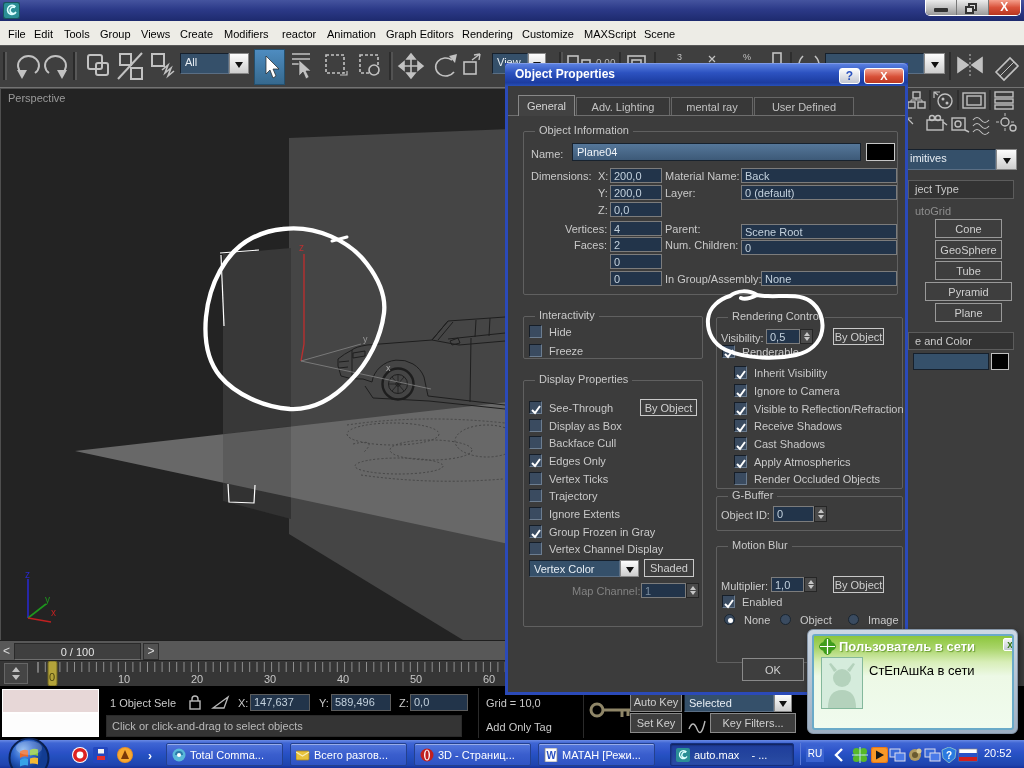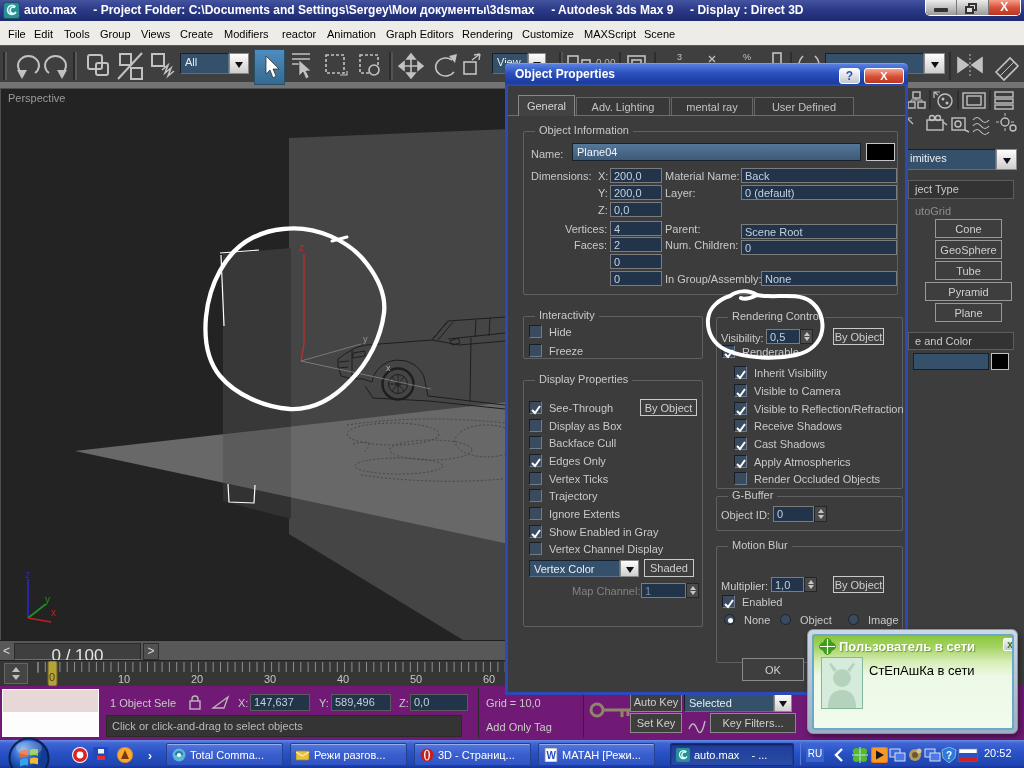--- a/index.html
+++ b/index.html
@@ -26,21 +26,20 @@
 .tb.on{background:linear-gradient(#1e3c9c,#25469e 60%,#2a4ca8);box-shadow:inset 0 1px 2px rgba(0,0,0,.5);border-color:#15307e}
 </style></head>
 <body>
 
 <div class="abs" id="titlebar" style="left:0;top:0;width:1024px;height:21px;background:linear-gradient(#45549f,#2c3a88 45%,#1d2a6e)">
  <svg class="abs" style="left:3px;top:2px" width="17" height="17" viewBox="0 0 17 17">
       <rect x="0" y="0" width="17" height="17" rx="2" fill="#18555e"></rect>
       <rect x="1" y="1" width="15" height="15" rx="2" fill="#2b8f96"></rect>
       <path d="M12.5,5 A4.5,4.5 0 1 0 13,10 A3.2,3.2 0 1 1 12,5.6" fill="none" stroke="#dff" stroke-width="1.6"></path>
     </svg>
- <div class="abs" style="left:24px;top:3px;font-size:12px;font-weight:bold;color:#fff;white-space:nowrap">auto.max&nbsp;&nbsp;&nbsp;&nbsp;&nbsp;- Project Folder: C:\Documents and Settings\Sergey\Мои документы\3dsmax&nbsp;&nbsp;&nbsp;&nbsp;&nbsp;- Autodesk 3ds Max 9&nbsp;&nbsp;&nbsp;&nbsp;&nbsp;- Display : Direct 3D</div>
  <div class="abs" style="left:925px;top:0;width:96px;height:16px;border:1px solid #fff;border-top:none;border-radius:0 0 5px 5px;overflow:hidden;display:flex">
   <div style="width:32px;height:100%;background:linear-gradient(#ececec,#9a9a9a);border-right:1px solid #777;position:relative">
         <div style="position:absolute;left:8px;top:8px;width:14px;height:4px;background:#333;border-radius:1px"></div>
       </div>
   <div style="width:32px;height:100%;background:linear-gradient(#ececec,#9a9a9a);border-right:1px solid #777;position:relative">
         <div style="position:absolute;left:11px;top:3px;width:9px;height:8px;border:2px solid #333;background:#ddd"></div>
         <div style="position:absolute;left:8px;top:6px;width:9px;height:8px;border:2px solid #333;background:#ddd"></div>
       </div>
   <div style="width:32px;height:100%;background:linear-gradient(#f5a08c,#d9523a 50%,#b83620);position:relative;color:#fff;font-weight:bold;font-size:12px;text-align:center;line-height:14px">X</div>
  </div>
@@ -56,21 +55,21 @@
  <span class="tbtxt" style="left:224px;top:7px">Modifiers</span>
  <span class="tbtxt" style="left:282px;top:7px">reactor</span>
  <span class="tbtxt" style="left:327px;top:7px">Animation</span>
  <span class="tbtxt" style="left:386px;top:7px">Graph Editors</span>
  <span class="tbtxt" style="left:462px;top:7px">Rendering</span>
  <span class="tbtxt" style="left:522px;top:7px">Customize</span>
  <span class="tbtxt" style="left:584px;top:7px">MAXScript</span>
  <span class="tbtxt" style="left:644px;top:7px">Scene</span>
 </div>
 
-<div class="abs" id="toolbar" style="left:0;top:45px;width:1024px;height:43px;background:#3f3f3f;border-top:1px solid #585858;border-bottom:6px solid #737373">
+<div class="abs" id="toolbar" style="left:0;top:45px;width:1024px;height:43px;background:#3f3f3f;border-top:1px solid #585858;border-bottom:1px solid #737373">
  <svg class="abs" style="left:0;top:0" width="1024" height="41" viewBox="0 0 1024 41" fill="none" stroke="#c2c2c2" stroke-width="2">
   <line x1="4" y1="6" x2="4" y2="34" stroke="#2a2a2a"></line>
       <line x1="6" y1="6" x2="6" y2="34" stroke="#585858"></line>
   <path d="M35,27 A10.5,9.5 0 1 0 22,27"></path>
       <path d="M17,24 l10,0 l-5,9 z" fill="#c2c2c2" stroke="none"></path>
   <path d="M49,27 A10.5,9.5 0 1 1 62,27"></path>
       <path d="M57,24 l10,0 l-5,9 z" fill="#c2c2c2" stroke="none"></path>
   <line x1="74" y1="6" x2="74" y2="34" stroke="#2a2a2a"></line>
       <line x1="76" y1="6" x2="76" y2="34" stroke="#585858"></line>
   <rect x="88" y="9" width="14" height="14" rx="2"></rect>
@@ -231,21 +230,21 @@
  <div class="btn" style="left:30px;top:173px;width:67px;height:19px;line-height:18px;border-color:#999">Tube</div>
  <div class="btn" style="left:20px;top:194px;width:87px;height:19px;line-height:18px;border-color:#999">Pyramid</div>
  <div class="btn" style="left:30px;top:215px;width:67px;height:19px;line-height:18px;border-color:#999">Plane</div>
  <div class="abs" style="left:3px;top:244px;width:106px;height:18px;background:#333;border:1px solid #5c5c5c;color:#c9c9c9;font-size:11px;padding:2px 0 0 6px">e and Color</div>
  <div class="abs" style="left:8px;top:265px;width:76px;height:17px;background:#35506a;border:1px solid #16202c"></div>
  <div class="abs" style="left:86px;top:265px;width:18px;height:17px;background:#000;border:1px solid #c0c0c0"></div>
 </div>
 
 <div class="abs" id="tlslider" style="left:0;top:640px;width:905px;height:20px;background:#585858;border-top:1px solid #1f1f1f">
  <div class="abs" style="left:3px;top:3px;color:#ddd;font-size:12px">&lt;</div>
- <div class="abs" style="left:14px;top:2px;width:127px;height:17px;background:#3f3f3f;border:1px solid #2a2a2a;border-bottom-color:#6e6e6e;color:#e6e6e6;font-size:17px;text-align:center;padding-top:2px">0 / 100</div>
+ <div class="abs" style="left:14px;top:2px;width:127px;height:17px;background:#3f3f3f;border:1px solid #2a2a2a;border-bottom-color:#6e6e6e;color:#e6e6e6;font-size:11px;text-align:center;padding-top:2px">0 / 100</div>
  <div class="abs" style="left:143px;top:2px;width:16px;height:17px;background:#515151;border:1px solid #2e2e2e;color:#ddd;font-size:12px;text-align:center">&gt;</div>
 </div>
 <div class="abs" id="tlruler" style="left:0;top:660px;width:905px;height:26px;background:#363636;border-top:1px solid #222">
  <svg width="905" height="25" viewBox="0 0 905 25">
   <g stroke="#8e8e8e" stroke-width="1">
    <line x1="38" y1="1" x2="38" y2="12"></line>
   </g>
   <g id="ticks" stroke="#8e8e8e" stroke-width="1">
         <line x1="38.0" y1="1" x2="38.0" y2="11"></line>
         <line x1="45.3" y1="1" x2="45.3" y2="11"></line>
@@ -374,21 +373,21 @@
   <text x="410" y="22" font-size="11" fill="#c6c6c6">50</text>
   <text x="483" y="22" font-size="11" fill="#c6c6c6">60</text>
   <rect x="48" y="0" width="9" height="25" rx="2" fill="#b3a33a" stroke="#6e6420"></rect>
   <text x="49" y="20" font-size="11" fill="#4a4410">0</text>
  </svg>
  <div class="abs" style="left:4px;top:2px;width:24px;height:21px;background:#454545;border:1px solid #666"><svg width="22" height="19">
         <path d="M11,3 l-4,5 h8 z M11,16 l-4,-5 h8 z" fill="#c0c0c0"></path>
       </svg></div>
 </div>
 
-<div class="abs" id="statusbar" style="left:0;top:686px;width:1024px;height:54px;background:#701a75">
+<div class="abs" id="statusbar" style="left:0;top:686px;width:1024px;height:54px;background:#000000">
  <div class="abs" style="left:2px;top:3px;width:97px;height:24px;background:#e7d7d7;border:1px solid #fff"></div>
  <div class="abs" style="left:2px;top:27px;width:97px;height:24px;background:#fdfdfd;border:1px solid #fff"></div>
  <div class="lbl" style="left:110px;top:11px">1 Object Sele</div>
  <svg class="abs" style="left:188px;top:8px" width="14" height="17" viewBox="0 0 14 17" fill="none" stroke="#b8b8b8" stroke-width="1.4">
       <rect x="2" y="7" width="10" height="8"></rect>
       <path d="M4,7 v-2 a3,3 0 0 1 6,0 v2"></path>
     </svg>
  <svg class="abs" style="left:210px;top:8px" width="22" height="18" viewBox="0 0 22 18" fill="none" stroke="#b8b8b8" stroke-width="1.3">
       <path d="M3,14 L18,3 L14,14 Z"></path>
     </svg>
@@ -487,21 +486,21 @@
     <div class="lbl" style="left:41px;top:392px">Edges Only</div>
  <div class="cb" style="left:21px;top:409px"></div>
     <div class="lbl" style="left:41px;top:410px">Vertex Ticks</div>
  <div class="cb" style="left:21px;top:426px"></div>
     <div class="lbl" style="left:41px;top:427px">Trajectory</div>
  <div class="cb" style="left:21px;top:444px"></div>
     <div class="lbl" style="left:41px;top:445px">Ignore Extents</div>
  <div class="cb" style="left:21px;top:462px"><svg width="12" height="12">
         <path d="M2,6 L5,9 L10,2" stroke="#fff" stroke-width="2" fill="none"></path>
       </svg></div>
-    <div class="lbl" style="left:41px;top:463px">Show Enabled in Gray</div>
+    <div class="lbl" style="left:41px;top:463px">Group Frozen in Gray</div>
  <div class="cb" style="left:21px;top:479px"></div>
     <div class="lbl" style="left:41px;top:480px">Vertex Channel Display</div>
  <div class="ddf" style="left:21px;top:497px;width:91px;height:17px">Vertex Color</div>
  <div class="dda" style="left:112px;top:497px;width:19px;height:17px"></div>
  <div class="btn" style="left:136px;top:496px;width:50px;height:18px;line-height:17px">Shaded</div>
  <div class="lbl" style="left:64px;top:522px;color:#828282">Map Channel:</div>
  <div class="fld" style="left:133px;top:520px;width:45px;height:15px;color:#7d8fa0">1</div>
  <div class="spin" style="left:178px;top:520px;height:15px">
       <i class="u"></i>
       <i class="d"></i>
@@ -521,21 +520,21 @@
         <path d="M2,6 L5,9 L10,2" stroke="#fff" stroke-width="2" fill="none"></path>
       </svg></div>
     <div class="lbl" style="left:234px;top:283px">Renderable</div>
  <div class="cb" style="left:226px;top:303px"><svg width="12" height="12">
         <path d="M2,6 L5,9 L10,2" stroke="#fff" stroke-width="2" fill="none"></path>
       </svg></div>
     <div class="lbl" style="left:246px;top:304px">Inherit Visibility</div>
  <div class="cb" style="left:226px;top:321px"><svg width="12" height="12">
         <path d="M2,6 L5,9 L10,2" stroke="#fff" stroke-width="2" fill="none"></path>
       </svg></div>
-    <div class="lbl" style="left:246px;top:322px">Visible to Camera</div>
+    <div class="lbl" style="left:246px;top:322px">Ignore to Camera</div>
  <div class="cb" style="left:226px;top:339px"><svg width="12" height="12">
         <path d="M2,6 L5,9 L10,2" stroke="#fff" stroke-width="2" fill="none"></path>
       </svg></div>
     <div class="lbl" style="left:246px;top:340px">Visible to Reflection/Refraction</div>
  <div class="cb" style="left:226px;top:356px"><svg width="12" height="12">
         <path d="M2,6 L5,9 L10,2" stroke="#fff" stroke-width="2" fill="none"></path>
       </svg></div>
     <div class="lbl" style="left:246px;top:357px">Receive Shadows</div>
  <div class="cb" style="left:226px;top:374px"><svg width="12" height="12">
         <path d="M2,6 L5,9 L10,2" stroke="#fff" stroke-width="2" fill="none"></path>
@@ -651,21 +650,21 @@
         <path d="M3,7 a4,4 0 0 1 8,0" fill="#2a7aa8"></path>
         <circle cx="7" cy="7" r="2" fill="#fff"></circle>
       </svg>
       <span>Total Comma...</span>
     </div>
  <div class="tb" style="left:290px">
       <svg width="14" height="14" viewBox="0 0 14 14">
         <rect x="0" y="3" width="13" height="9" rx="1" fill="#e8c23c" stroke="#a8861a" stroke-width="0.8"></rect>
         <path d="M0,4 l6.5,4 l6.5,-4" fill="none" stroke="#f8ecb0" stroke-width="1.2"></path>
       </svg>
-      <span>Режи разгов...</span>
+      <span>Всего разгов...</span>
     </div>
  <div class="tb" style="left:414px">
       <svg width="14" height="14" viewBox="0 0 14 14">
         <circle cx="7" cy="7" r="6.5" fill="#c02020"></circle>
         <ellipse cx="7" cy="7" rx="3" ry="5.5" fill="#fff"></ellipse>
         <ellipse cx="7" cy="7" rx="1.6" ry="4.5" fill="#c02020"></ellipse>
       </svg>
       <span>3D - Страниц...</span>
     </div>
  <div class="tb" style="left:538px">

